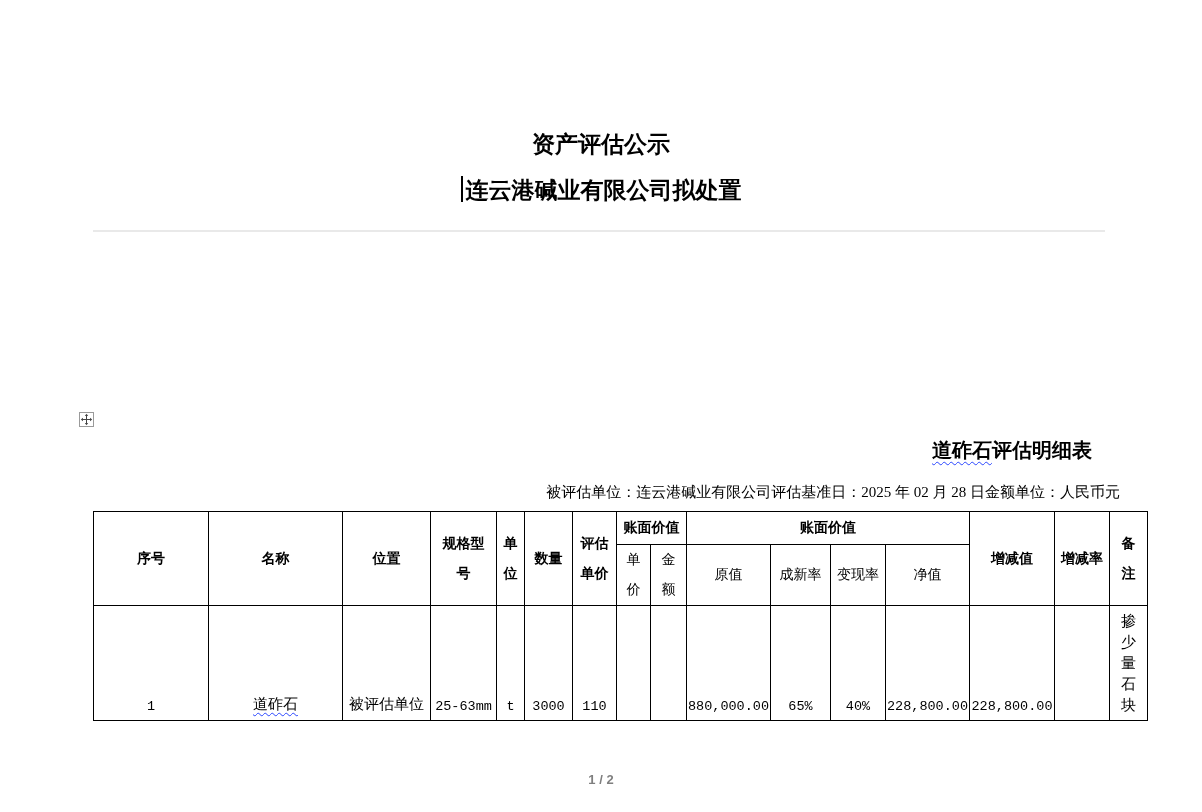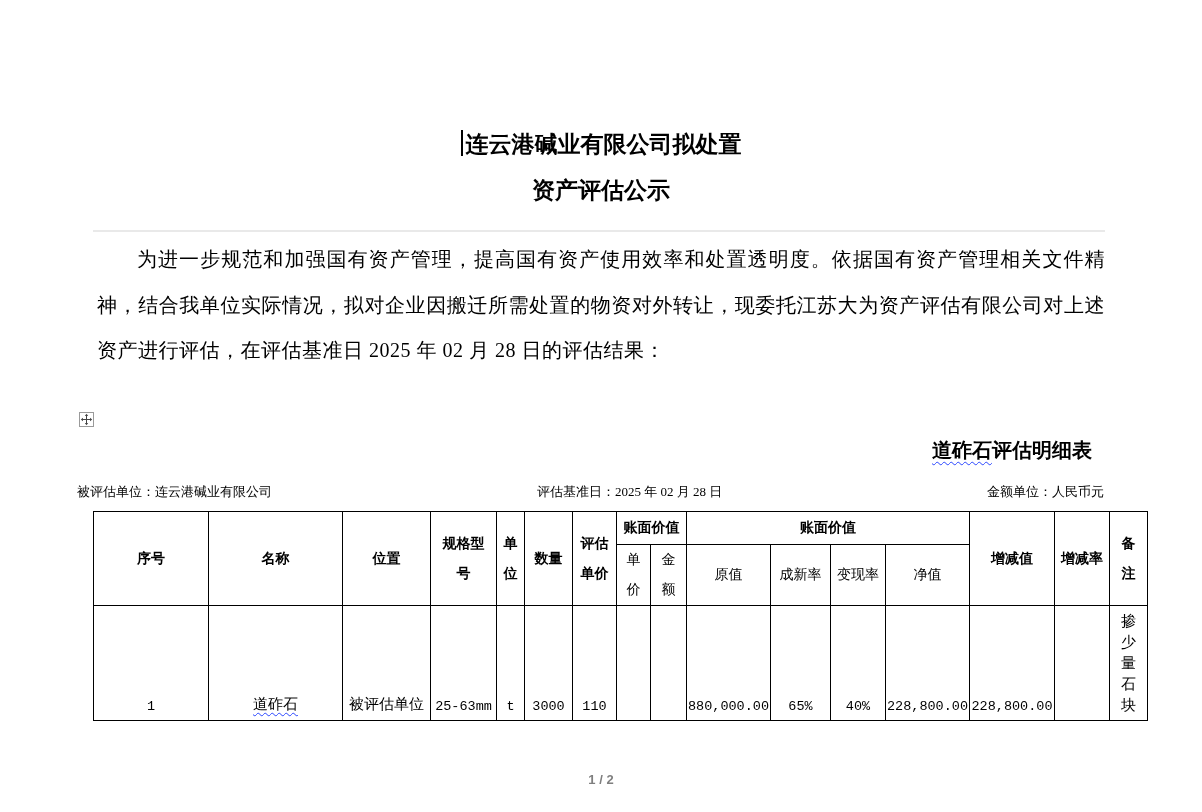--- a/index.html
+++ b/index.html
@@ -19,22 +19,22 @@
   
   .handle{position:absolute;top:412px;left:79px;width:15px;height:15px;cursor:move;}
   
   .table-title{position:absolute;top:437px;left:0;width:1092px;text-align:right;
     font-weight:bold;font-size:20px;}
   .squiggle{text-decoration:underline;text-decoration-style:wavy;
     text-decoration-color:#2a46ff;text-decoration-thickness:1px;text-underline-offset:4px;}
   .squiggle-sm{text-decoration:underline;text-decoration-style:wavy;
     text-decoration-color:#2a46ff;text-decoration-thickness:1px;text-underline-offset:3px;}
   
-  .meta-row{position:absolute;top:483px;left:77px;width:1027px;display:flex;
-    justify-content:space-between;font-size:13px;font-family:"Liberation Serif","DejaVu Serif",serif;}
+  .meta-row{position:absolute;top:483px;left:93px;width:1027px;display:flex;
+    justify-content:flex-end;font-size:15px;font-family:"Liberation Serif","DejaVu Serif",serif;}
   .meta-row span{white-space:nowrap;}
   
   table.detail{position:absolute;top:511px;left:93px;width:1054px;
     border-collapse:collapse;table-layout:fixed;font-size:14px;}
   table.detail td{border:1px solid #000;text-align:center;vertical-align:middle;
     padding:0;overflow:hidden;}
   tr.h1 td{height:32px;font-weight:bold;}
   tr.h2 td{height:48px;}
   tr.data td{height:108px;vertical-align:bottom;padding-bottom:6px;
     font-family:"Liberation Mono","DejaVu Sans Mono",monospace;font-size:13.5px;}
@@ -46,27 +46,26 @@
   
   .pagenum{position:absolute;top:740px;left:0;width:1202px;text-align:center;
     font-family:"Liberation Sans","DejaVu Sans",sans-serif;font-size:13px;font-weight:bold;color:#7f7f7f;margin-top:32px;}
 </style>
 </head>
 <body>
 
 <div class="canvas">
 
   <div class="title-block">
+    <div>资产评估公示</div>
     <div><span class="cursor"></span><span>连云港碱业有限公司拟处置</span></div>
-    <div>资产评估公示</div>
   </div>
 
   <div class="divider"></div>
 
-  <div class="paragraph">为进一步规范和加强国有资产管理，提高国有资产使用效率和处置透明度。依据国有资产管理相关文件精神，结合我单位实际情况，拟对企业因搬迁所需处置的物资对外转让，现委托江苏大为资产评估有限公司对上述资产进行评估，在评估基准日 2025 年 02 月 28 日的评估结果：</div>
 
   <div class="handle">
     <svg width="15" height="15" viewBox="0 0 15 15">
       <rect x="0.5" y="0.5" width="14" height="14" fill="#ffffff" stroke="#9a9a9a"></rect>
       <line x1="7.5" y1="3" x2="7.5" y2="12" stroke="#444" stroke-width="1"></line>
       <line x1="3" y1="7.5" x2="12" y2="7.5" stroke="#444" stroke-width="1"></line>
       <path d="M7.5 1.8 L5.8 4 H9.2 Z" fill="#444"></path>
       <path d="M7.5 13.2 L5.8 11 H9.2 Z" fill="#444"></path>
       <path d="M1.8 7.5 L4 5.8 V9.2 Z" fill="#444"></path>
       <path d="M13.2 7.5 L11 5.8 V9.2 Z" fill="#444"></path>

